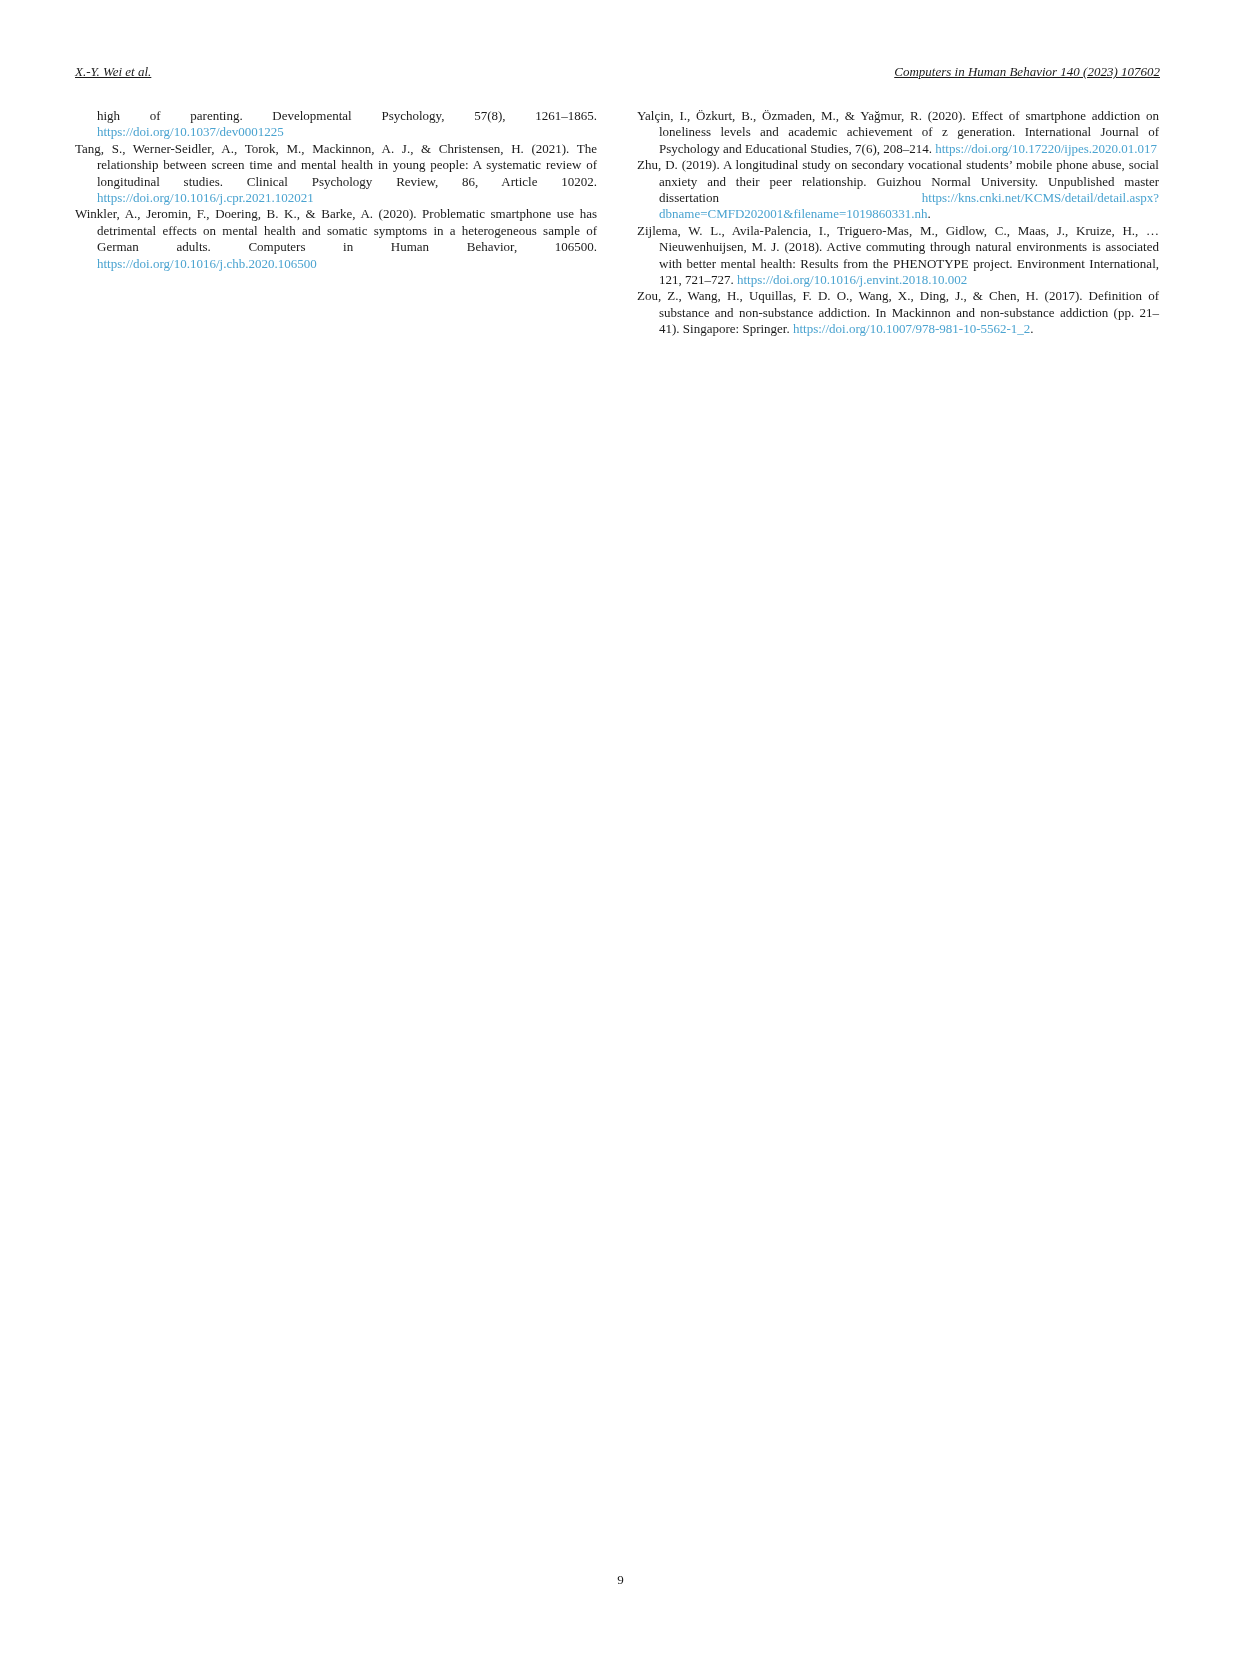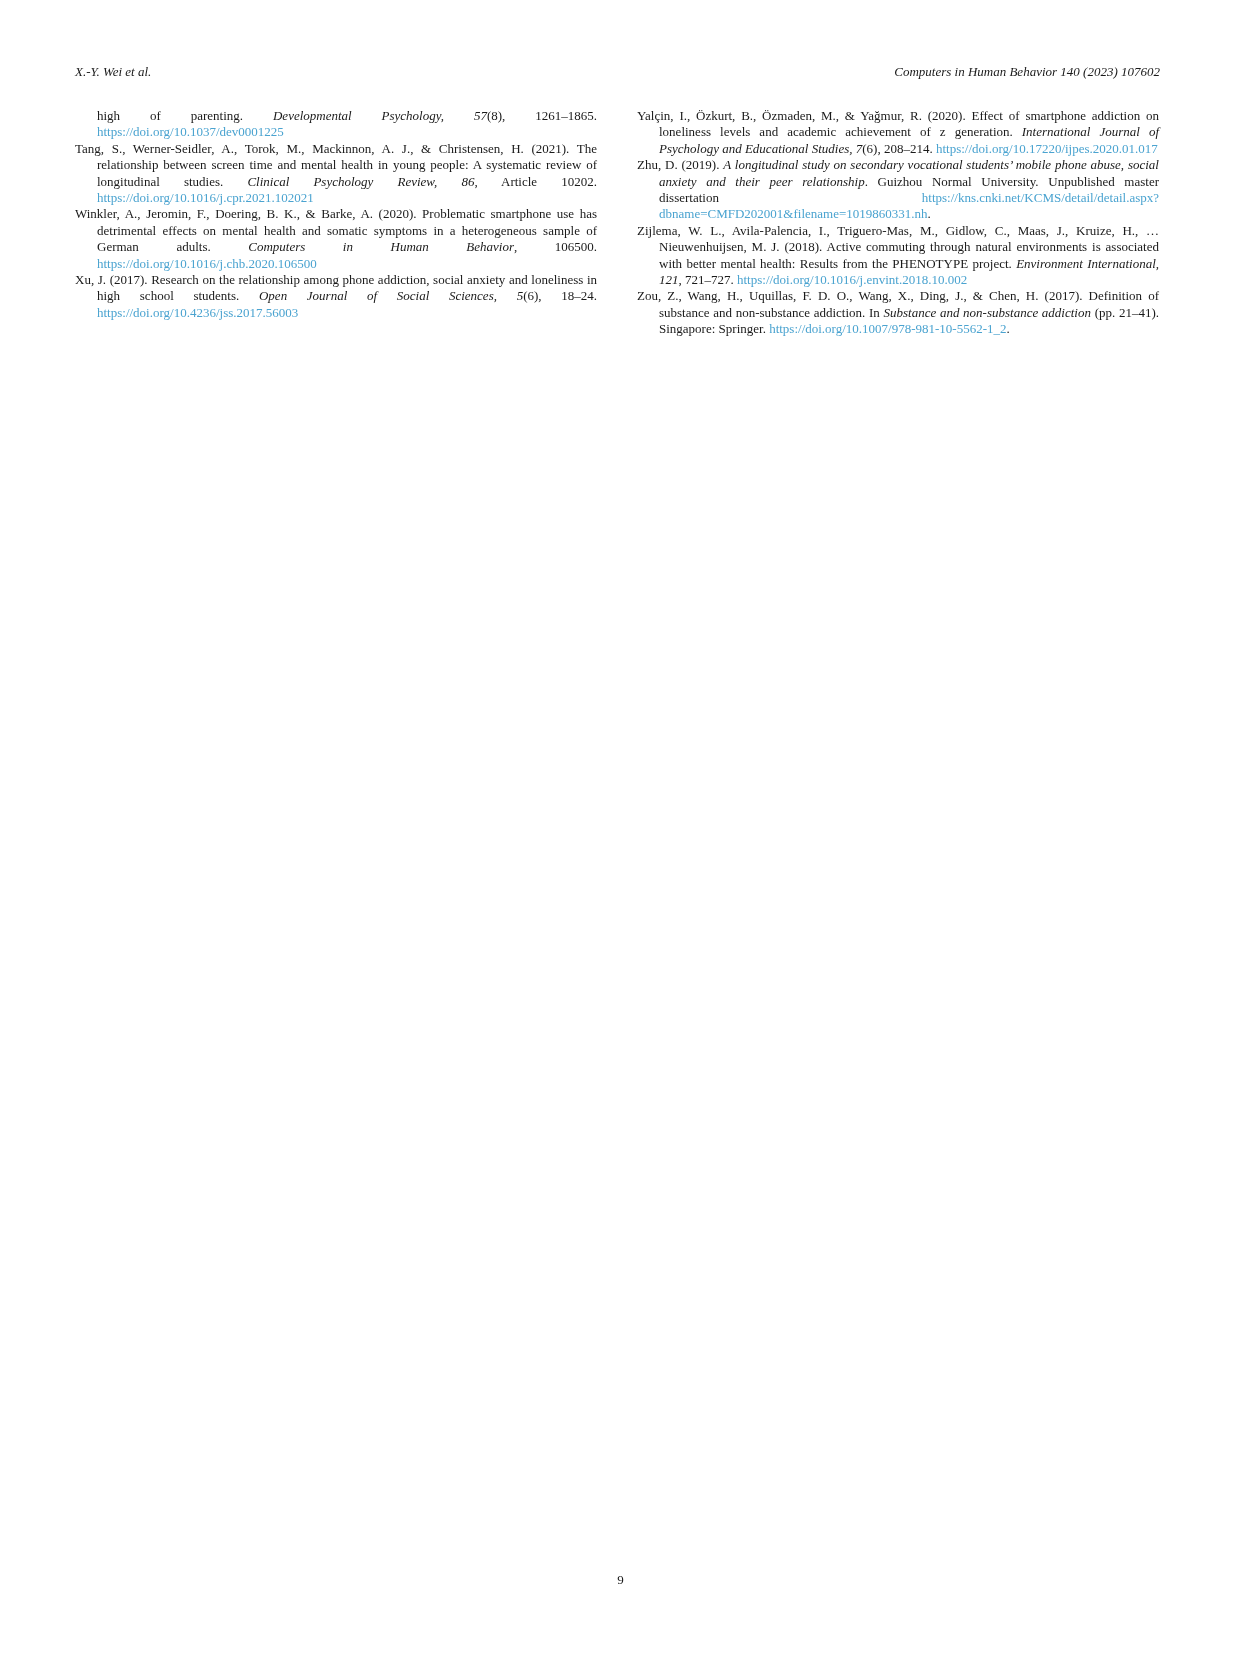--- a/index.html
+++ b/index.html
@@ -10,38 +10,38 @@
     background: #ffffff;
     color: var(--text-color);
     font-family: "Liberation Serif", serif;
     position: relative;
     overflow: hidden;
   }
   .running-head {
     position: absolute;
     top: 64px; left: 75px; width: 1085px;
     display: flex; justify-content: space-between; align-items: baseline;
-    font-size: 13px; font-style: italic;
+    font-size: 13px; font-style: italic; text-decoration: underline;
   }
   .columns {
     position: absolute;
     top: 108px; left: 75px; width: 1085px;
     display: flex; gap: 40px;
   }
   .col { width: 522px; }
   .ref {
     margin: 0;
     font-size: 13px;
     line-height: 16.4px;
     text-align: justify;
     padding-left: 22px;
     text-indent: -22px;
   }
   .ref.continuation { text-indent: 0; }
-  .it { font-style: italic; }
+  .it { }
   a.link {
     color: var(--link-color);
     text-decoration: none;
     cursor: pointer;
     overflow-wrap: anywhere;
     margin-top: 20px;
   }
   .page-number {
     position: absolute;
     top: 1572px; left: 0; width: 100%;
@@ -55,23 +55,22 @@
 <div class="running-head">
   <span>X.-Y. Wei et al.</span>
   <span>Computers in Human Behavior 140 (2023) 107602</span>
 </div>
 
 <div class="columns">
   <div class="col">
       <p class="ref continuation"><span>high of parenting. </span><span class="it">Developmental Psychology, 57</span><span>(8), 1261–1865. </span><a class="link">https://doi.org/10.1037/dev0001225</a></p>
       <p class="ref"><span>Tang, S., Werner-Seidler, A., Torok, M., Mackinnon, A. J., &amp; Christensen, H. (2021). The relationship between screen time and mental health in young people: A systematic review of longitudinal studies. </span><span class="it">Clinical Psychology Review, 86</span><span>, Article 10202. </span><a class="link">https://doi.org/10.1016/j.cpr.2021.102021</a></p>
       <p class="ref"><span>Winkler, A., Jeromin, F., Doering, B. K., &amp; Barke, A. (2020). Problematic smartphone use has detrimental effects on mental health and somatic symptoms in a heterogeneous sample of German adults. </span><span class="it">Computers in Human Behavior</span><span>, 106500. </span><a class="link">https://doi.org/10.1016/j.chb.2020.106500</a></p>
-      <p class="ref"><span>Xu, J. (2017). Research on the relationship among phone addiction, social anxiety and loneliness in high school students. </span><span class="it">Open Journal of Social Sciences, 5</span><span>(6), 18–24. </span><a class="link">https://doi.org/10.4236/jss.2017.56003</a></p>
     </div>
   <div class="col">
       <p class="ref"><span>Yalçin, I., Özkurt, B., Özmaden, M., &amp; Yağmur, R. (2020). Effect of smartphone addiction on loneliness levels and academic achievement of z generation. </span><span class="it">International Journal of Psychology and Educational Studies, 7</span><span>(6), 208–214. </span><a class="link">https://doi.org/10.17220/ijpes.2020.01.017</a></p>
       <p class="ref"><span>Zhu, D. (2019). </span><span class="it">A longitudinal study on secondary vocational students’ mobile phone abuse, social anxiety and their peer relationship</span><span>. Guizhou Normal University. Unpublished master dissertation </span><a class="link">https://kns.cnki.net/KCMS/detail/detail.aspx?dbname=CMFD202001&amp;filename=1019860331.nh</a><span>.</span></p>
       <p class="ref"><span>Zijlema, W. L., Avila-Palencia, I., Triguero-Mas, M., Gidlow, C., Maas, J., Kruize, H., … Nieuwenhuijsen, M. J. (2018). Active commuting through natural environments is associated with better mental health: Results from the PHENOTYPE project. </span><span class="it">Environment International, 121</span><span>, 721–727. </span><a class="link">https://doi.org/10.1016/j.envint.2018.10.002</a></p>
-      <p class="ref"><span>Zou, Z., Wang, H., Uquillas, F. D. O., Wang, X., Ding, J., &amp; Chen, H. (2017). Definition of substance and non-substance addiction. In </span><span class="it">Substance and non-substance addiction</span><span> (pp. 21–41). Singapore: Springer. </span><a class="link">https://doi.org/10.1007/978-981-10-5562-1_2</a><span>.</span></p>
+      <p class="ref"><span>Zou, Z., Wang, H., Uquillas, F. D. O., Wang, X., Ding, J., &amp; Chen, H. (2017). Definition of substance and non-substance addiction. In </span><span class="it">Mackinnon and non-substance addiction</span><span> (pp. 21–41). Singapore: Springer. </span><a class="link">https://doi.org/10.1007/978-981-10-5562-1_2</a><span>.</span></p>
     </div>
 </div>
 
 <div class="page-number">9</div>
 
 </body></html>

